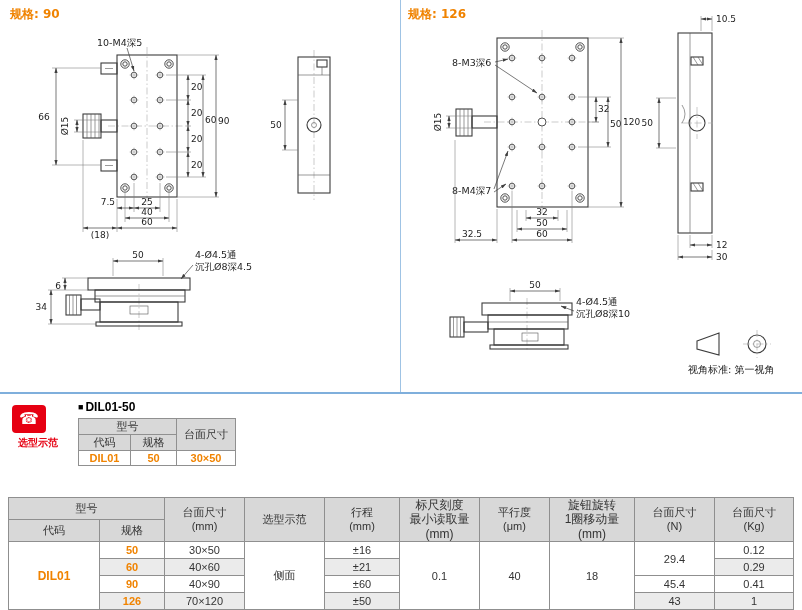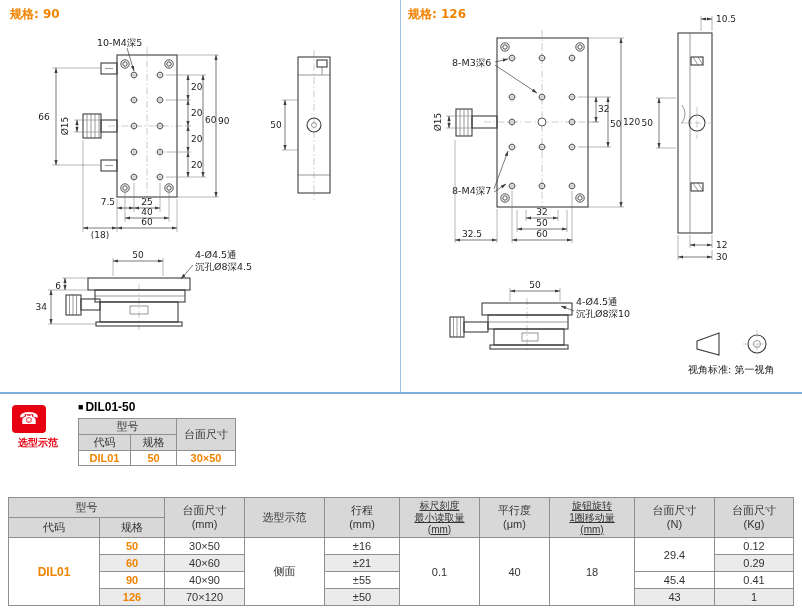--- a/index.html
+++ b/index.html
@@ -37,21 +37,21 @@
   .sel-table td.orange{color:#f08300;font-weight:bold;}
 
   
   .main-table{position:absolute;left:8px;top:497px;width:785px;border-collapse:collapse;
               table-layout:fixed;font-size:11px;}
   .main-table th,.main-table td{border:1px solid #8f8f8f;text-align:center;padding:0;color:#333;}
   .main-table th{background:#d8d8d8;font-weight:normal;line-height:1.2;}
   .main-table tr.hrow{height:20px;}
   .main-table tr.drow{height:17px;}
   .main-table th.pre{white-space:pre-line;}
-  .main-table th.small{font-size:10px;text-decoration:underline;}
+  .main-table th.small{font-size:12px;}
   .main-table td.code{color:#f08300;font-weight:bold;font-size:12px;}
   .main-table td.spec{color:#f08300;font-weight:bold;}
   .main-table tr.alt td.stripe{background:#ebebeb;}
 </style>
 </head>
 <body>
 
 <svg class="drawing-svg" width="802" height="392" viewBox="0 0 802 392" xmlns="http://www.w3.org/2000/svg">
   <defs>
     <marker id="mA" viewBox="0 0 8 6" refX="7.6" refY="3" markerWidth="8" markerHeight="6" orient="auto">
@@ -418,21 +418,21 @@
   </tr>
   <tr class="drow alt">
     <td class="spec stripe">60</td>
     <td class="stripe">40×60</td>
     <td class="stripe">±21</td>
     <td class="stripe">0.29</td>
   </tr>
   <tr class="drow">
     <td class="spec">90</td>
     <td>40×90</td>
-    <td>±55</td>
+    <td>±60</td>
     <td>45.4</td>
     <td>0.41</td>
   </tr>
   <tr class="drow alt">
     <td class="spec stripe">126</td>
     <td class="stripe">70×120</td>
     <td class="stripe">±50</td>
     <td class="stripe">43</td>
     <td class="stripe">1</td>
   </tr>

